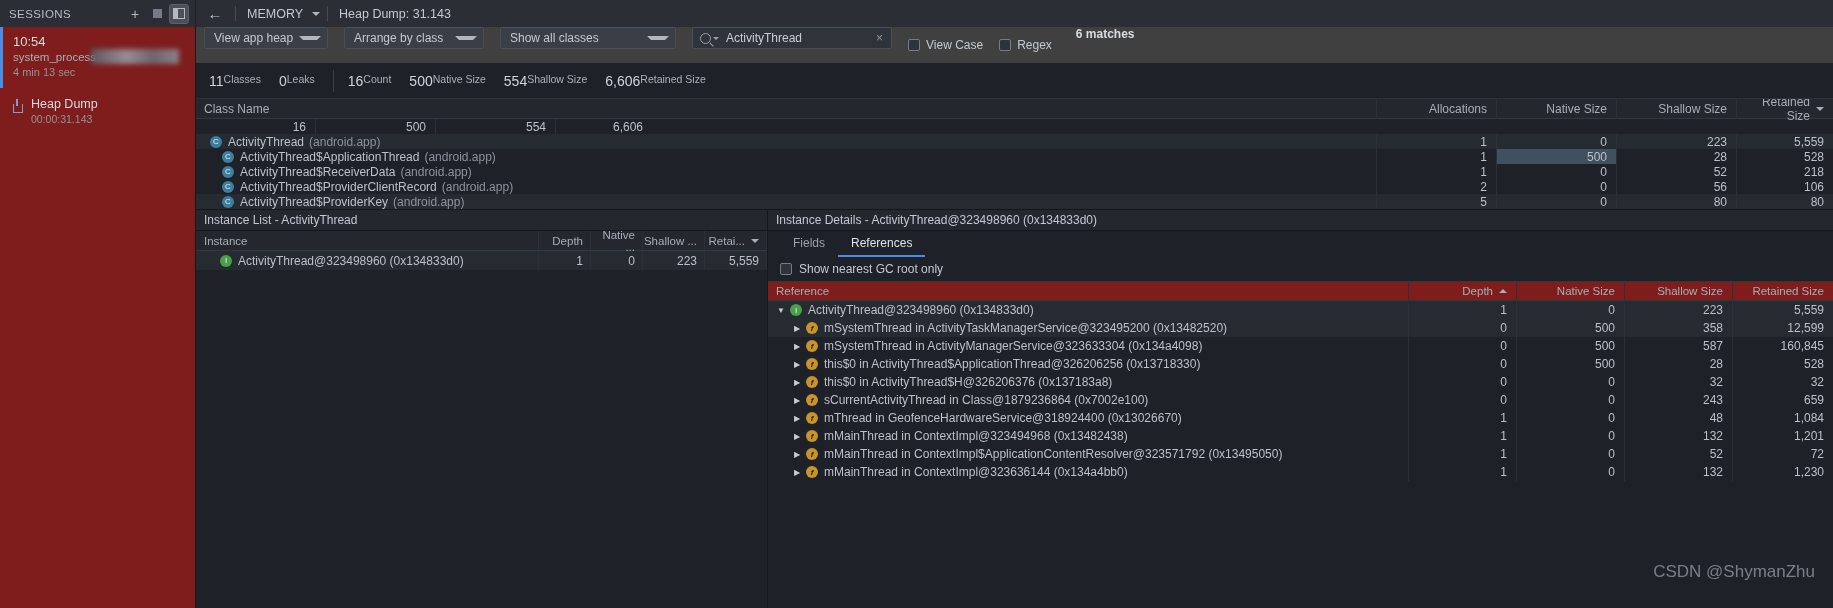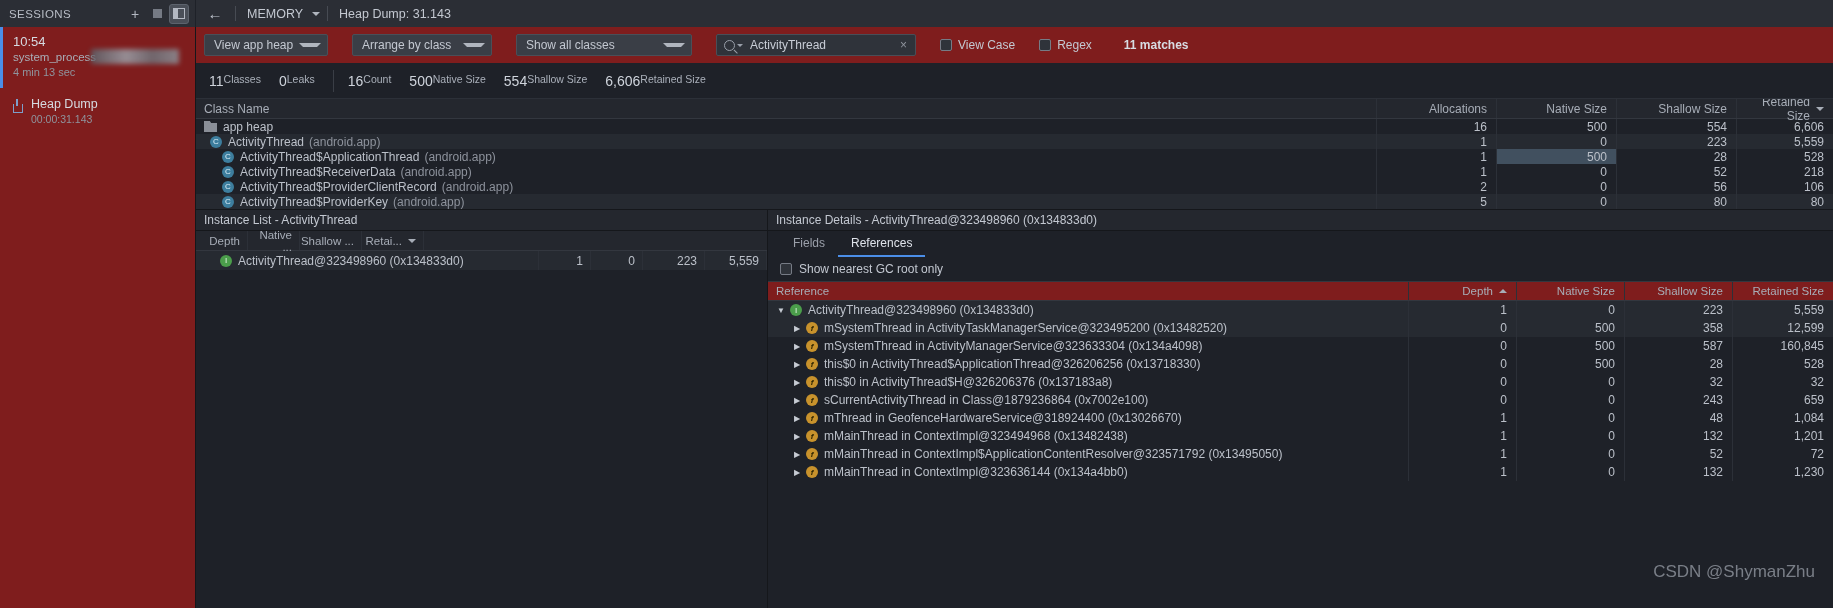--- a/index.html
+++ b/index.html
@@ -57,22 +57,22 @@
   .dl-icon::after { content:""; position:absolute; left:1.5px; top:5px; width:8px; height:8px;
                     border-left:1.5px solid #7e9ec9; border-right:1.5px solid #7e9ec9; border-bottom:1.5px solid #7e9ec9; }
   .hd-texts { display: flex; flex-direction: column; }
   .hd-title { font-size: 12.5px; color: #d6dae1; line-height: 15px; }
   .hd-sub { font-size: 10.5px; color: #8f949d; line-height: 15px; }
 
   
   .main { flex: 1; display: flex; flex-direction: column; min-width: 0; background: #1e2128; }
 
   
-  .filterbar { height: 36px; flex: 0 0 36px; display: flex; align-items: center; padding: 0 8px; gap: 24px;
-               background: #7f1d1d; }
+  .filterbar { height: 36px; flex: 0 0 36px; display: flex; padding: 0 8px; gap: 16px;
+               background: #404040; }
   .combo { height: 22px; background: #3a3e46; border: 1px solid #4a4f58; border-radius: 2px;
            display: flex; align-items: center; padding: 0 6px 0 9px; color: #c3c8d1; font-size: 12px; }
   .combo .lbl { white-space: nowrap; }
   .combo .caret { margin-left: auto; padding-left: 14px; }
   .combo.c1 { width: 124px; }
   .combo.c2 { width: 140px; }
   .combo.c3 { width: 176px; }
   .searchbox { width: 200px; height: 22px; background: #2f333a; border: 1px solid #494e57; border-radius: 2px;
                display: flex; align-items: center; padding: 0 6px 0 7px; }
   .mag { width: 11px; height: 11px; border: 1.4px solid #9aa0aa; border-radius: 50%; position: relative; flex:0 0 11px;}
@@ -235,21 +235,21 @@
           <span class="xmark">×</span>
         </div>
         <label class="cklabel">
           <span class="cbx"></span>
           <span>View Case</span>
         </label>
         <label class="cklabel">
           <span class="cbx"></span>
           <span>Regex</span>
         </label>
-        <span class="matches">11 matches</span>
+        <span class="matches">6 matches</span>
       </div>
 
       <div class="statsbar">
         <div class="stat">
           <span class="num">11</span>
           <span class="cap">Classes</span>
         </div>
         <div class="stat">
           <span class="num">0</span>
           <span class="cap">Leaks</span>
@@ -279,24 +279,20 @@
           <div class="c-num">Allocations</div>
           <div class="c-num">Native Size</div>
           <div class="c-num">Shallow Size</div>
           <div class="c-num last">
             <span>Retained Size</span>
               <span class="sortcaret"></span>
           </div>
         </div>
 
         <div class="row">
-          <div class="c-name">
-            <span class="heapicon"></span>
-            <span>app heap</span>
-          </div>
           <div class="c-num">16</div>
           <div class="c-num">500</div>
           <div class="c-num">554</div>
           <div class="c-num last">6,606</div>
         </div>
 
         <div class="row alt">
           <div class="c-name indent1">
             <span class="ci">C</span>
             <span>ActivityThread</span>
@@ -355,20 +351,21 @@
           <div class="c-num">80</div>
           <div class="c-num last">80</div>
         </div>
       </div>
 
       <div class="lower">
 
         <div class="instpane">
           <div class="pane-title">Instance List - ActivityThread</div>
           <div class="inst-hdr">
+            <div class="ih-inst">Instance</div>
             <div class="ih-n">Depth</div>
             <div class="ih-n">Native ...</div>
             <div class="ih-n w62">Shallow ...</div>
             <div class="ih-n w62">
               <span>Retai...</span>
                 <span class="sortcaret"></span>
             </div>
           </div>
           <div class="inst-row">
             <div class="ir-inst">

